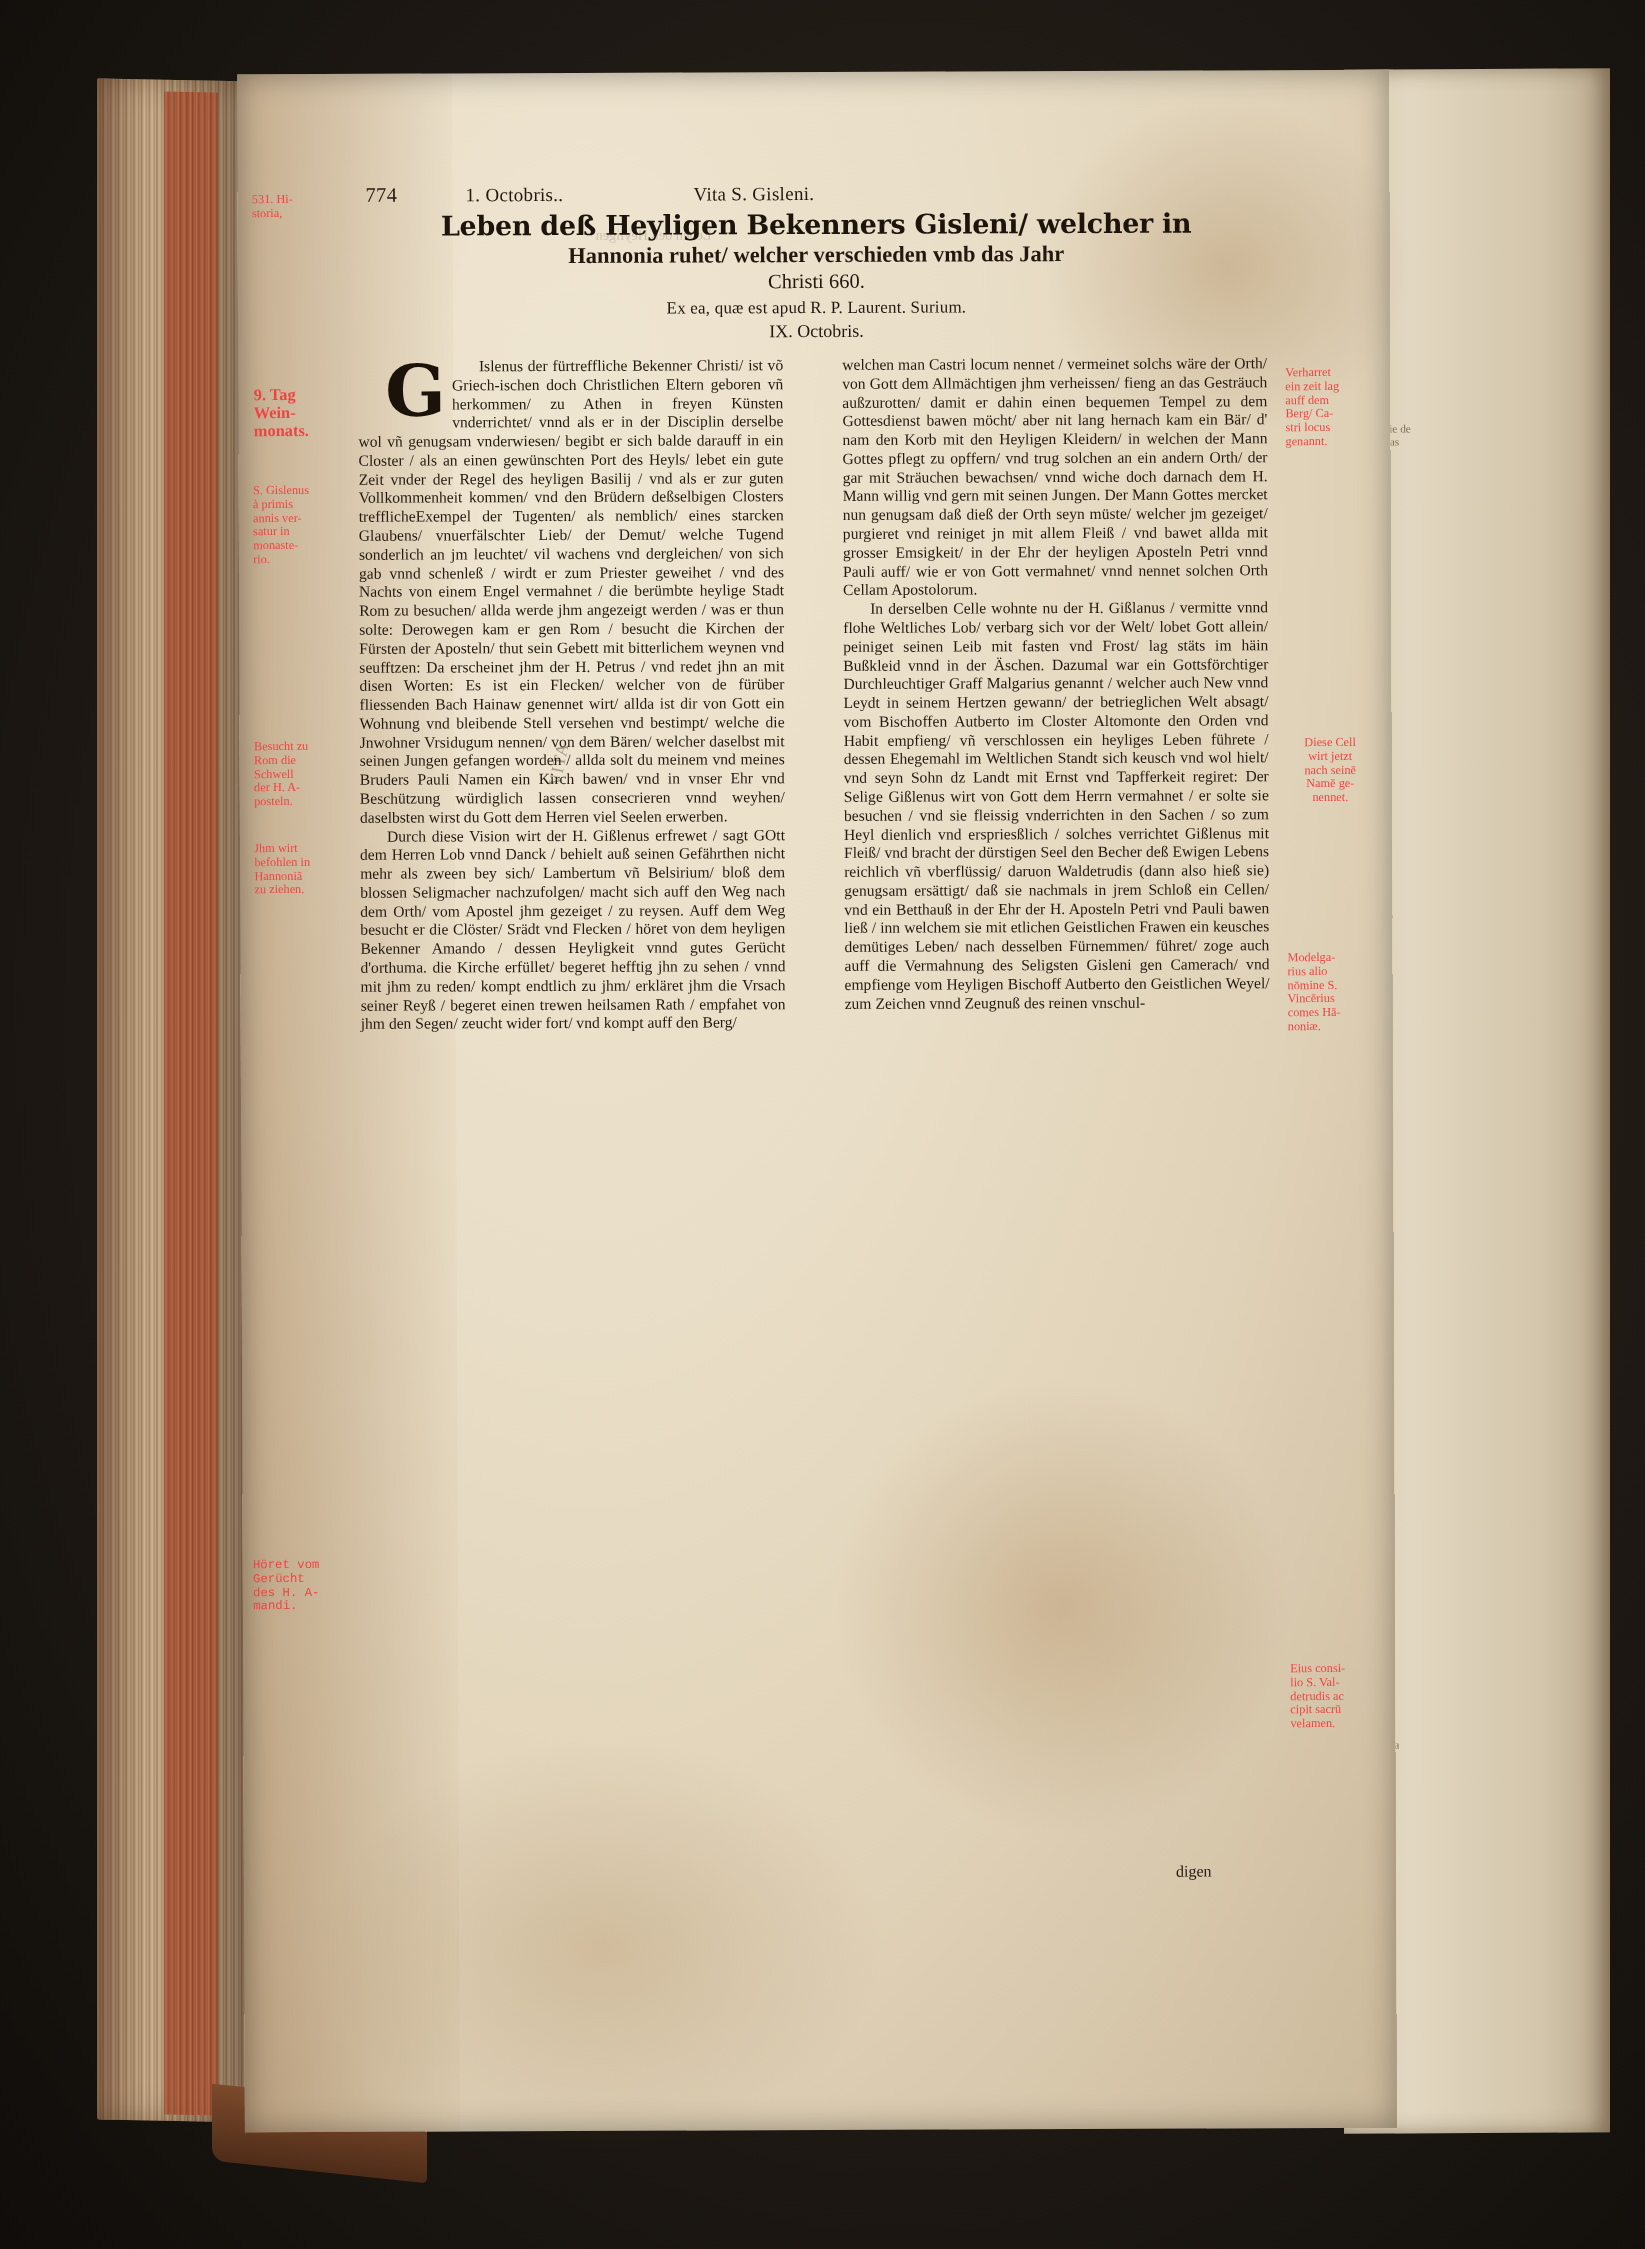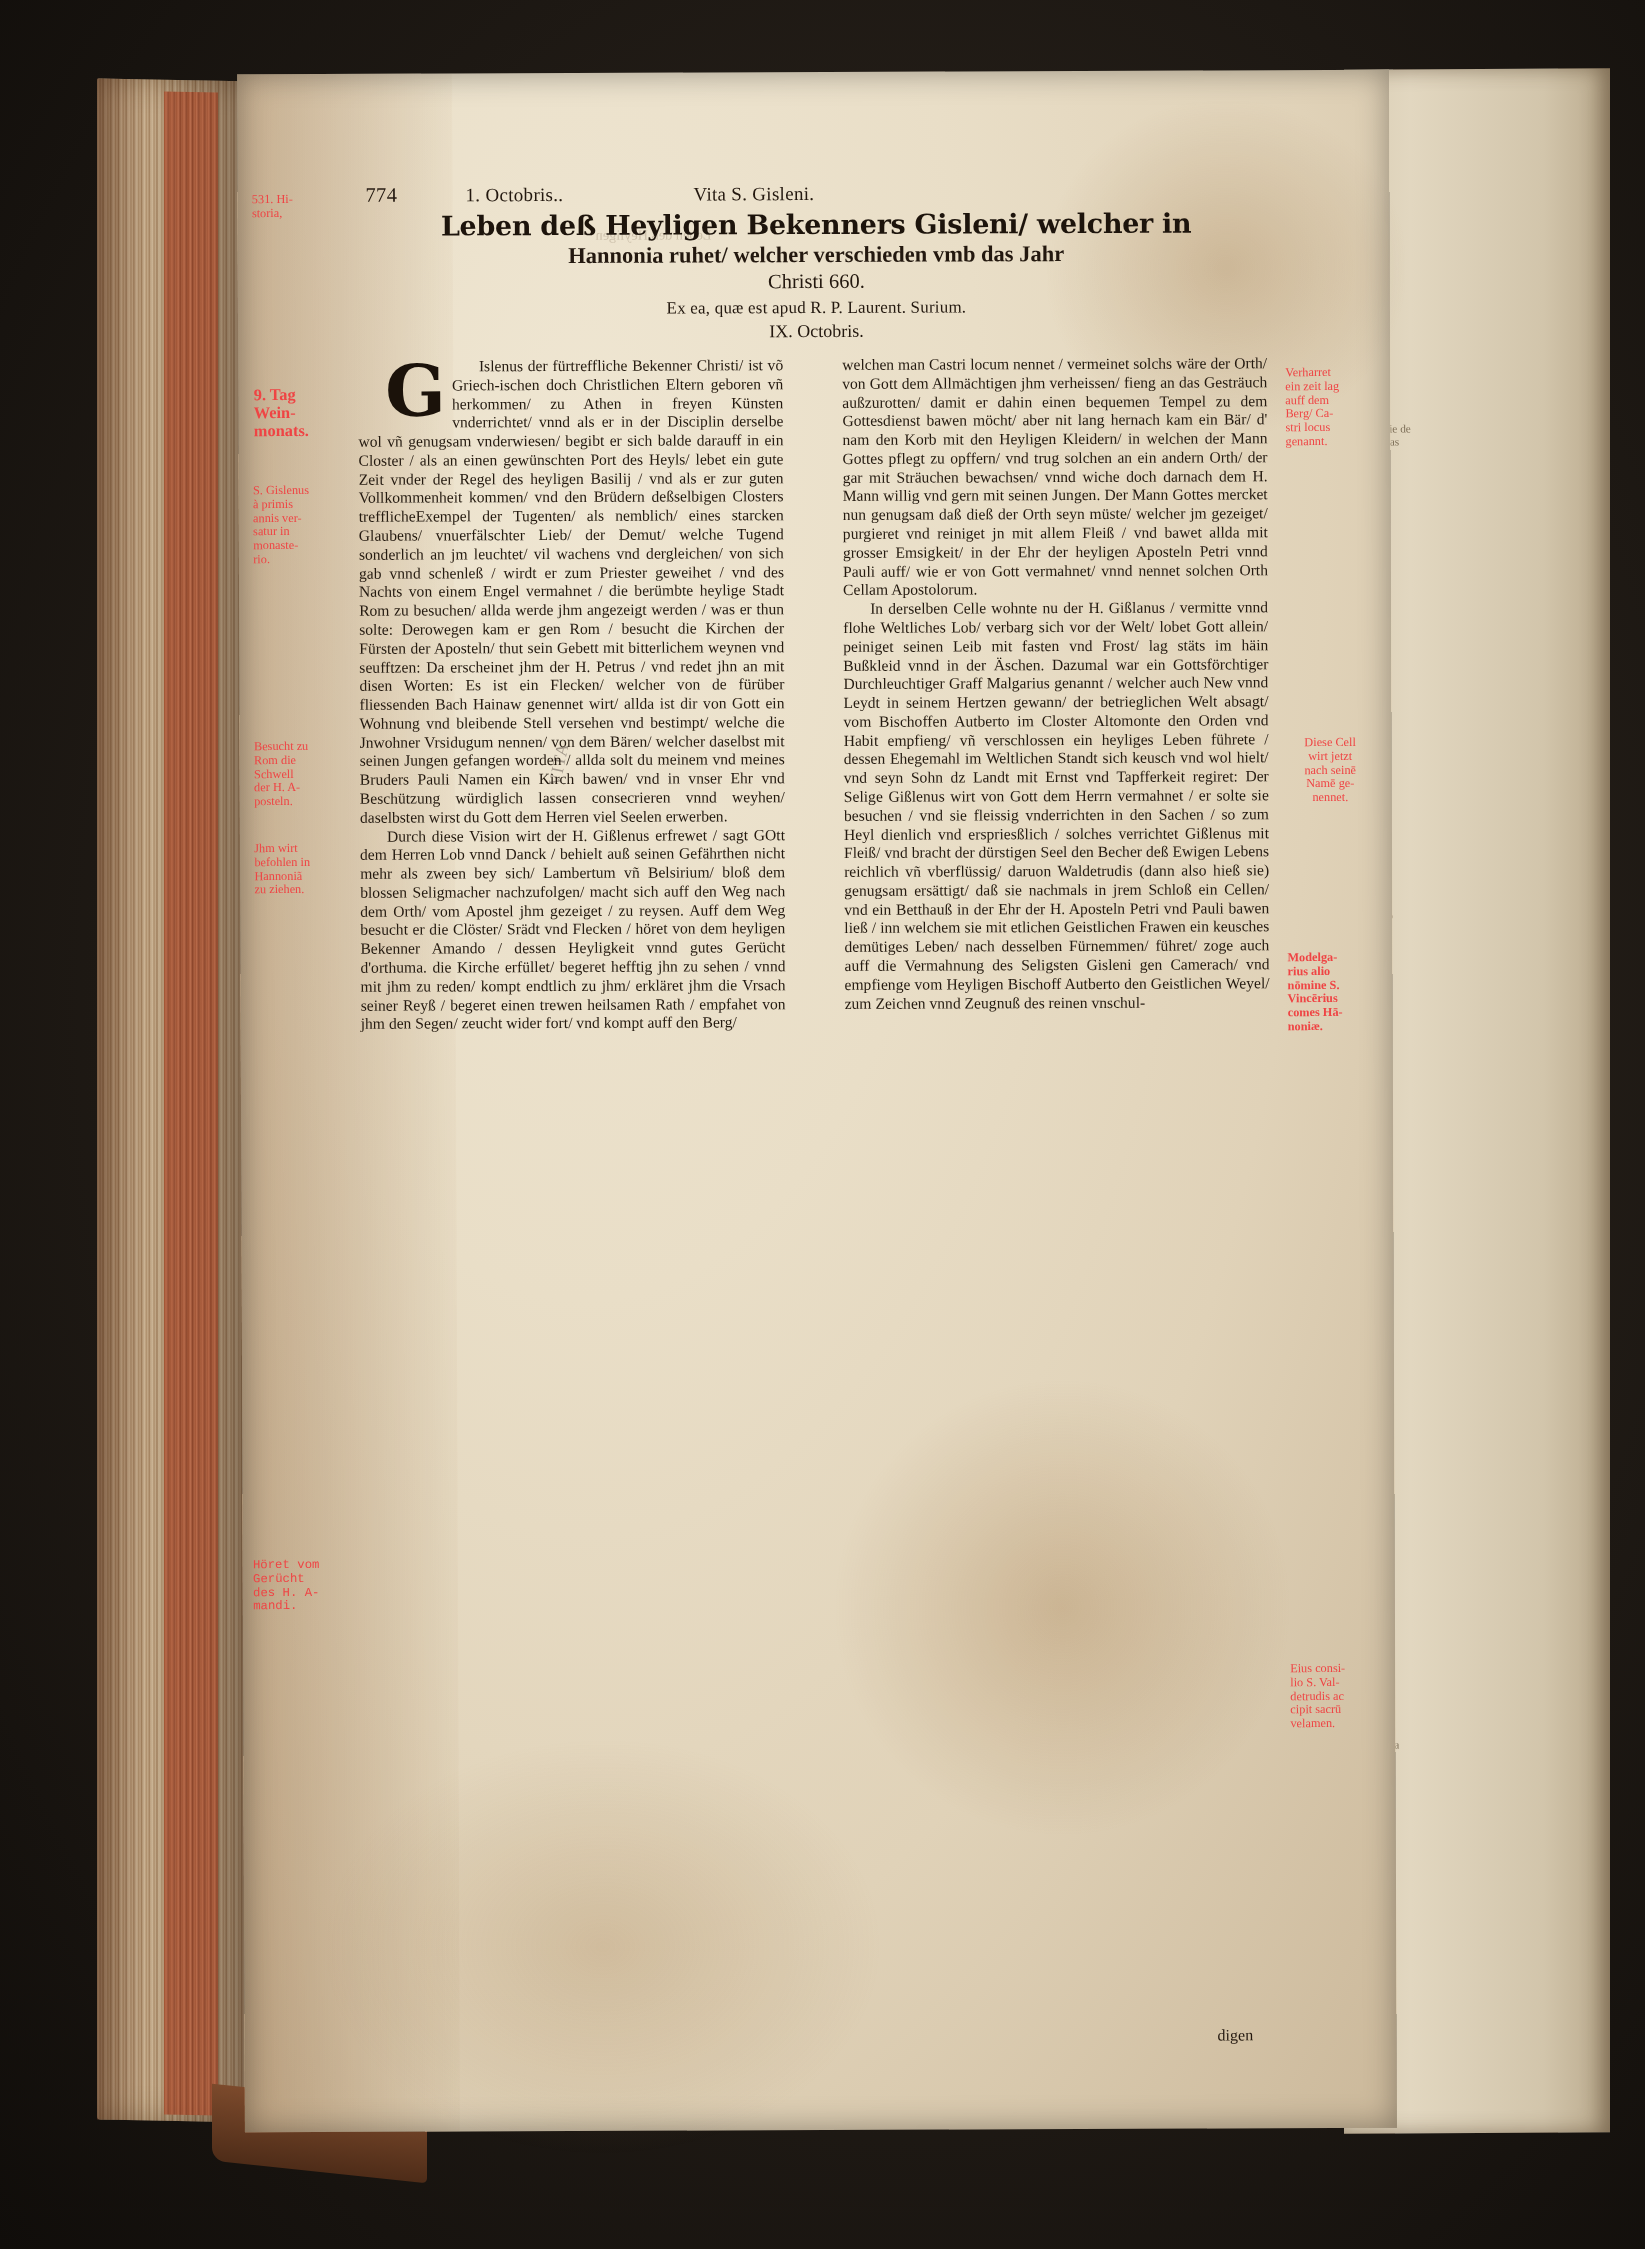--- a/index.html
+++ b/index.html
@@ -222,23 +222,22 @@
     font-size: 11.3px;
     line-height: 1.15;
     color: #5a4a33;
     width: 67px;
     opacity: 0.75;
   }
 
   .catchword {
     position: absolute;
     left: 932px;
-    top: 1956px;
+    top: 1792px;
     font-size: 16px;
-    margin-left: 41px;
   }
 
   
   .ghost {
     position: absolute;
     color: rgba(90,70,45,0.22);
     font-size: 14.3px;
     transform: scaleX(-1);
     pointer-events: none;
   }
@@ -333,21 +332,21 @@
 ein zeit lag
 auff dem
 Berg/ Ca-
 stri locus
 genannt.</div>
     <div class="marg marg-r" style="left:1047px; top:666px; white-space:pre-line;text-align:center;">Diese Cell
 wirt jetzt
 nach seinē
 Namē ge-
 nennet.</div>
-    <div class="marg marg-r" style="left:1047px; top:881px; white-space:pre-line;font-weight:bold;">Modelga-
+    <div class="marg marg-r" style="left:1047px; top:881px; white-space:pre-line;">Modelga-
 rius alio
 nōmine S.
 Vincērius
 comes Hā-
 noniæ.</div>
     <div class="marg marg-r" style="left:1047px; top:1592px; white-space:pre-line;">Eius consi-
 lio S. Val-
 detrudis ac
 cipit sacrū
 velamen.</div>

